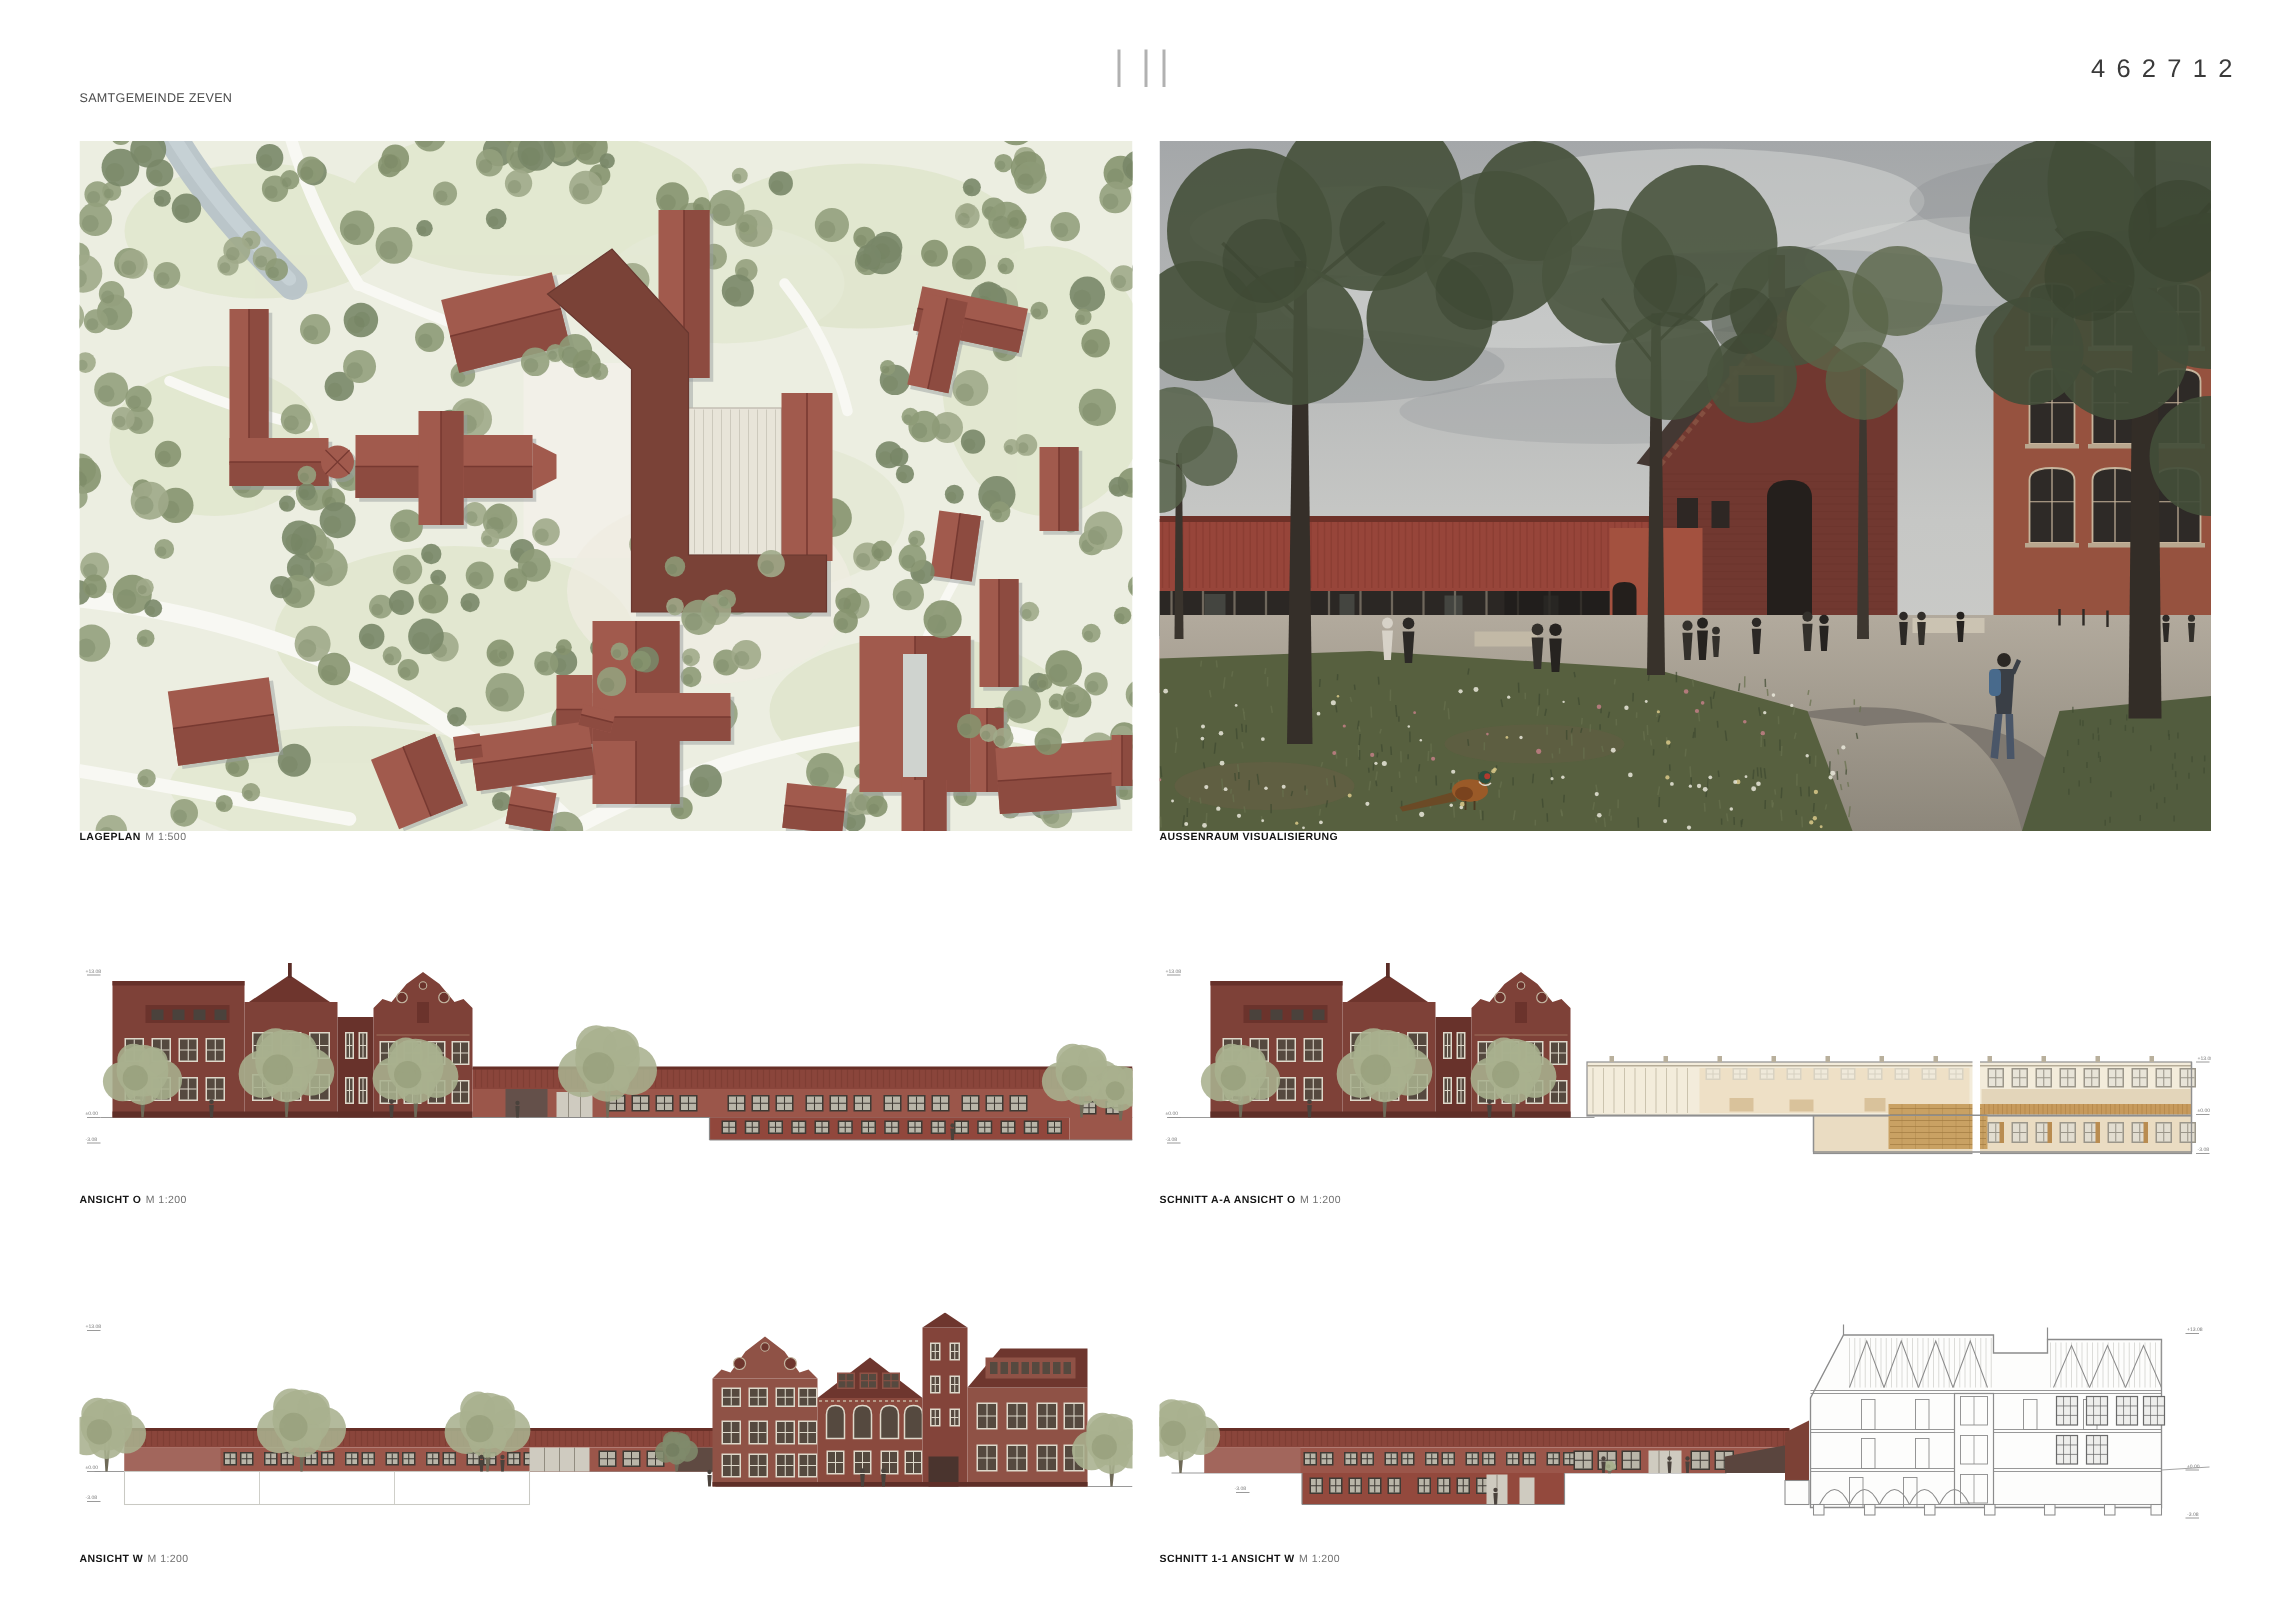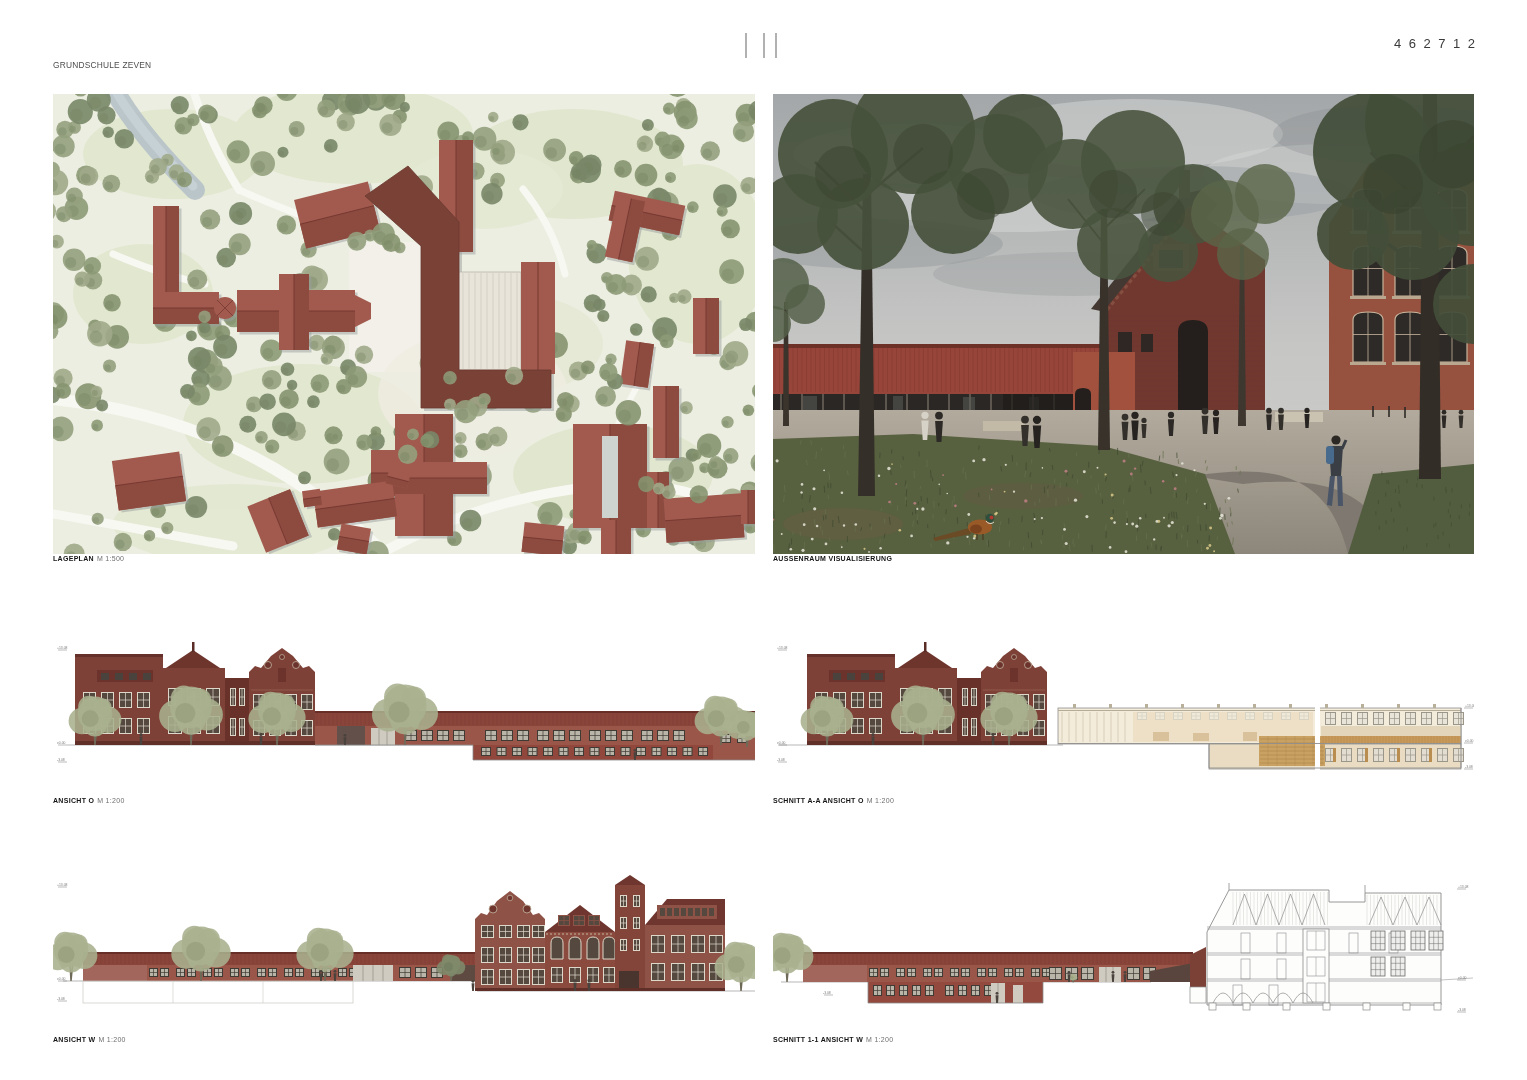--- a/index.html
+++ b/index.html
@@ -1,35 +1,35 @@
 <!DOCTYPE html>
 <html><head>
 <meta charset="utf-8">
 <style>
 *{margin:0;padding:0;box-sizing:border-box}
 html,body{background:#e9e9e9}
 body{font-family:"Liberation Sans",sans-serif}
 .board{position:relative;width:1527px;height:1080px;background:#ffffff;overflow:hidden}
 .header{position:absolute;left:53px;top:39px;font-size:8.4px;line-height:10.6px;color:#4d4d4d;letter-spacing:.2px;white-space:pre}
-.code{position:absolute;left:1394px;top:36px;font-size:13px;letter-spacing:7.5px;color:#3a3a3a}
+.code{position:absolute;left:1394px;top:36px;font-size:17px;letter-spacing:7.5px;color:#3a3a3a}
 .rm{position:absolute;top:33px;width:2px;height:25px;background:#b1b1b1}
 .panel{position:absolute}
 figure{margin:0}
 .caption{position:absolute;font-size:7px;letter-spacing:.3px;color:#141414;white-space:nowrap}
 .caption .ti{font-weight:700}
 .caption .sc{color:#6f6f6f;margin-left:3px;font-weight:400}
 svg{display:block}
 </style>
 </head>
 <body>
 
 <div class="board">
 
   <div class="header">
-    <div>GRUNDSCHULE ZEVEN</div>
+    <div>SAMTGEMEINDE ZEVEN</div>
     <div>HOCHBAULICHER REALISIERUNGSWETTBEWERB</div>
     <div>"KULTUR- UND BILDUNGSZENTRUM KLOSTERGANG, ZEVEN (KUBIZ)</div>
     <div>IN DER EHEMALIGEN GRUNDSCHULE KLOSTERGANG"</div>
   </div>
 
   <span class="rm" style="left:745px"></span>
   <span class="rm" style="left:763px"></span>
   <span class="rm" style="left:775px"></span>
 
   <div class="code">462712</div>

